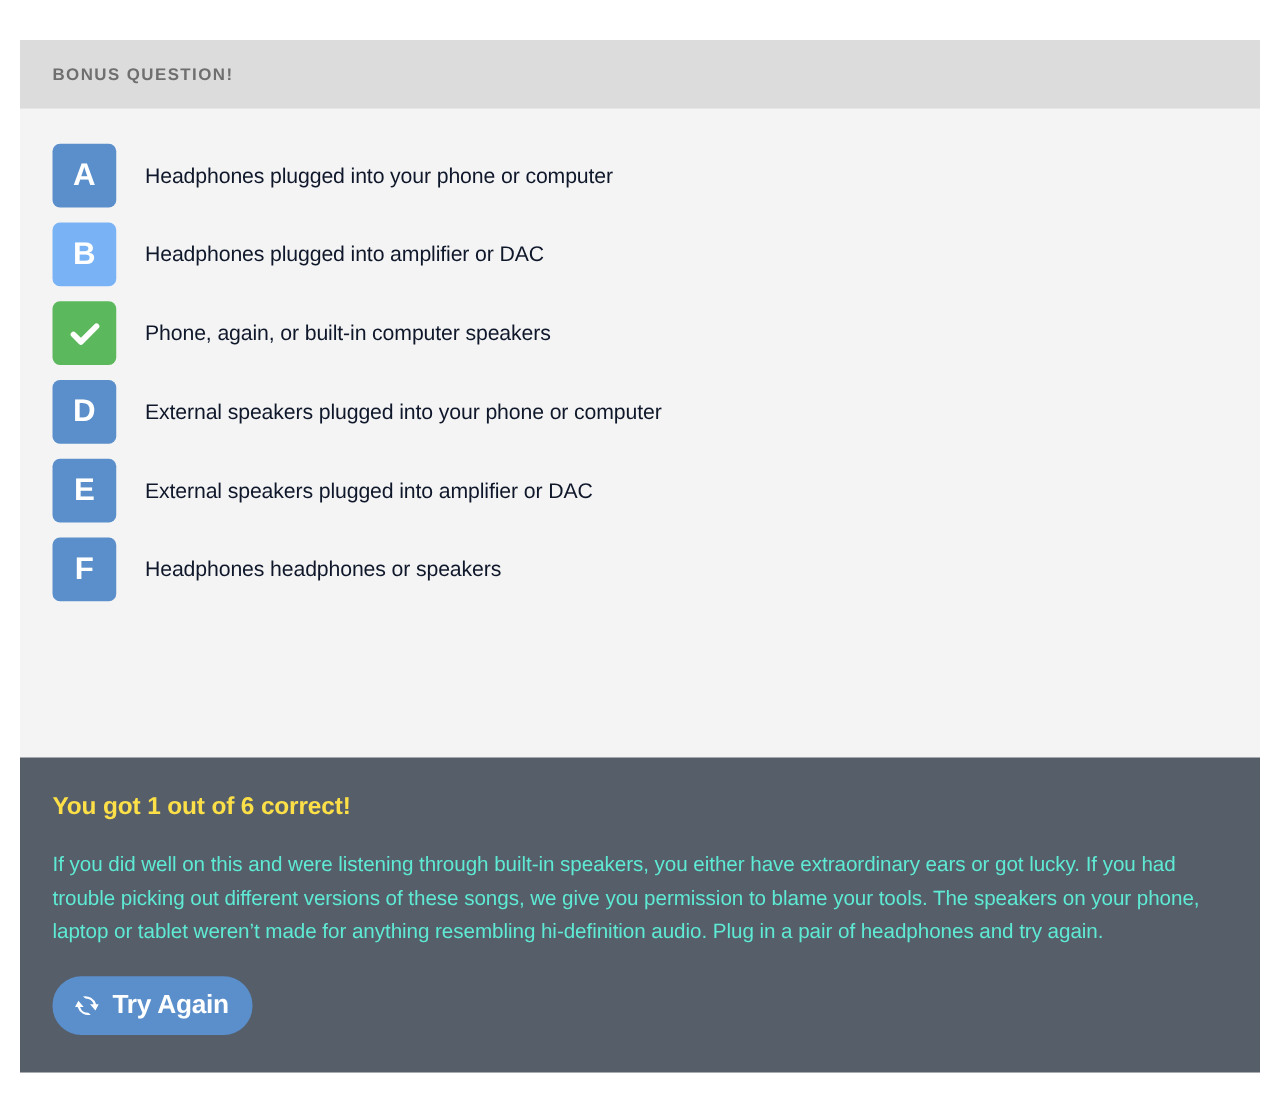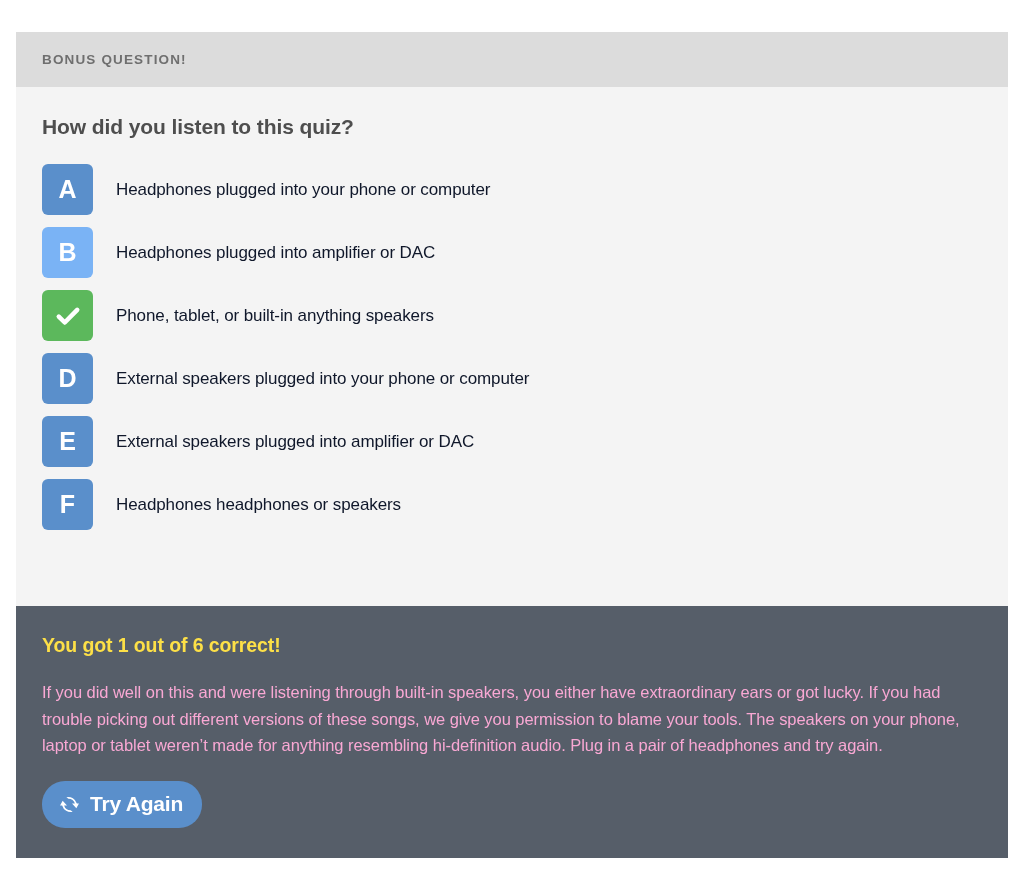--- a/index.html
+++ b/index.html
@@ -101,21 +101,21 @@
   .results-heading {
     font-size: 19.5px;
     font-weight: bold;
     color: #fde047;
     margin: 0 0 22px 0;
     letter-spacing: -0.1px;
   }
   .results-body {
     font-size: 16.5px;
     line-height: 1.62;
-    color: #f9a8d4;
+    color: #5eead4;
     margin: 0 0 22px 0;
     max-width: 930px;
     letter-spacing: -0.05px;
   }
   .try-again-button {
     display: inline-flex;
     align-items: center;
     gap: 10px;
     background: #5a8fcb;
     border: none;
@@ -137,41 +137,40 @@
 </head>
 <body style="background-color: rgb(255, 255, 255);">
 
 <div class="quiz-card">
 
   <div class="card-header" style="background-color: rgb(220, 220, 220);">
     <span class="card-header-label">BONUS QUESTION!</span>
   </div>
 
   <div class="card-body" style="background-color: rgb(244, 244, 244);">
-    <h2 class="question-title">How did you listen to this quiz?</h2>
 
     <div class="answers">
 
       <div class="answer-row">
         <span class="answer-badge" style="background-color: rgb(90, 143, 203);">A</span>
         <span class="answer-text">Headphones plugged into your phone or computer</span>
       </div>
 
       <div class="answer-row">
         <span class="answer-badge" style="background-color: rgb(122, 179, 245);">B</span>
         <span class="answer-text">Headphones plugged into amplifier or DAC</span>
       </div>
 
       <div class="answer-row">
         <span class="answer-badge correct" style="background-color: rgb(92, 184, 92);">
           <svg class="check-glyph" viewBox="0 0 24 24">
             <path d="M3.5 12.6 L9 18 L20.5 6.4" fill="none" stroke="#ffffff" stroke-width="4.2" stroke-linecap="round" stroke-linejoin="round"></path>
           </svg>
         </span>
-        <span class="answer-text">Phone, tablet, or built-in anything speakers</span>
+        <span class="answer-text">Phone, again, or built-in computer speakers</span>
       </div>
 
       <div class="answer-row">
         <span class="answer-badge" style="background-color: rgb(90, 143, 203);">D</span>
         <span class="answer-text">External speakers plugged into your phone or computer</span>
       </div>
 
       <div class="answer-row">
         <span class="answer-badge" style="background-color: rgb(90, 143, 203);">E</span>
         <span class="answer-text">External speakers plugged into amplifier or DAC</span>

